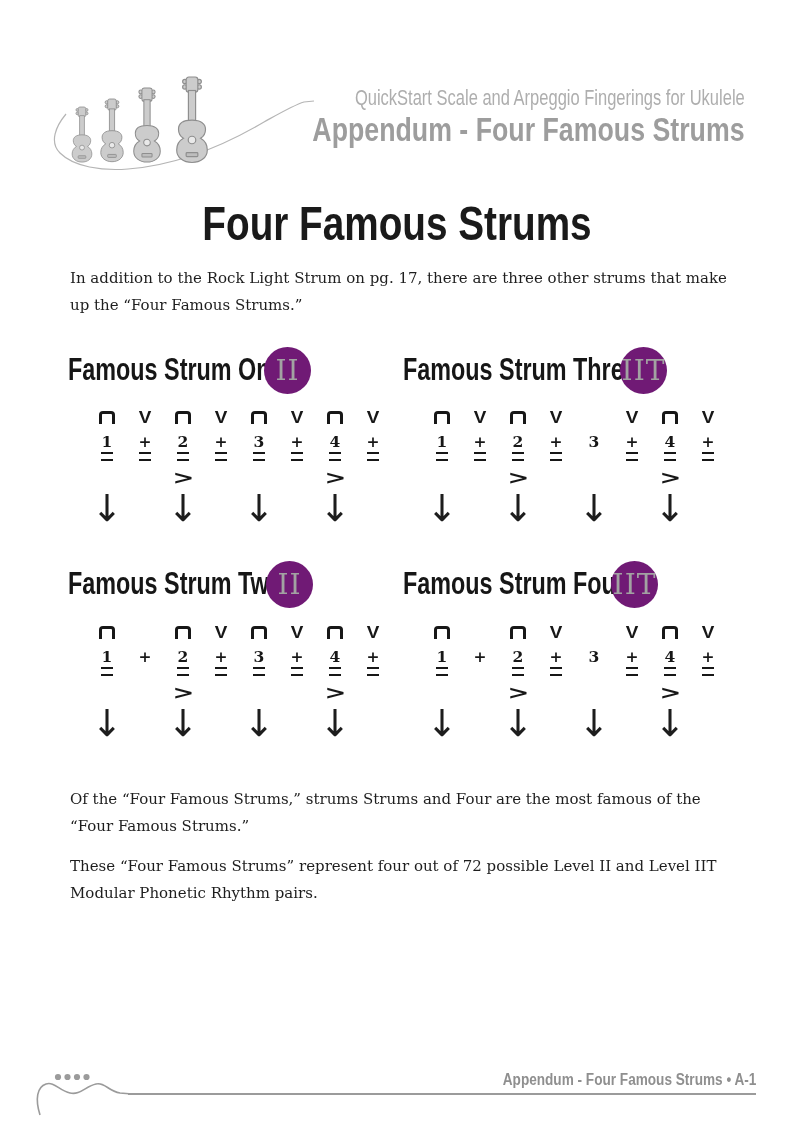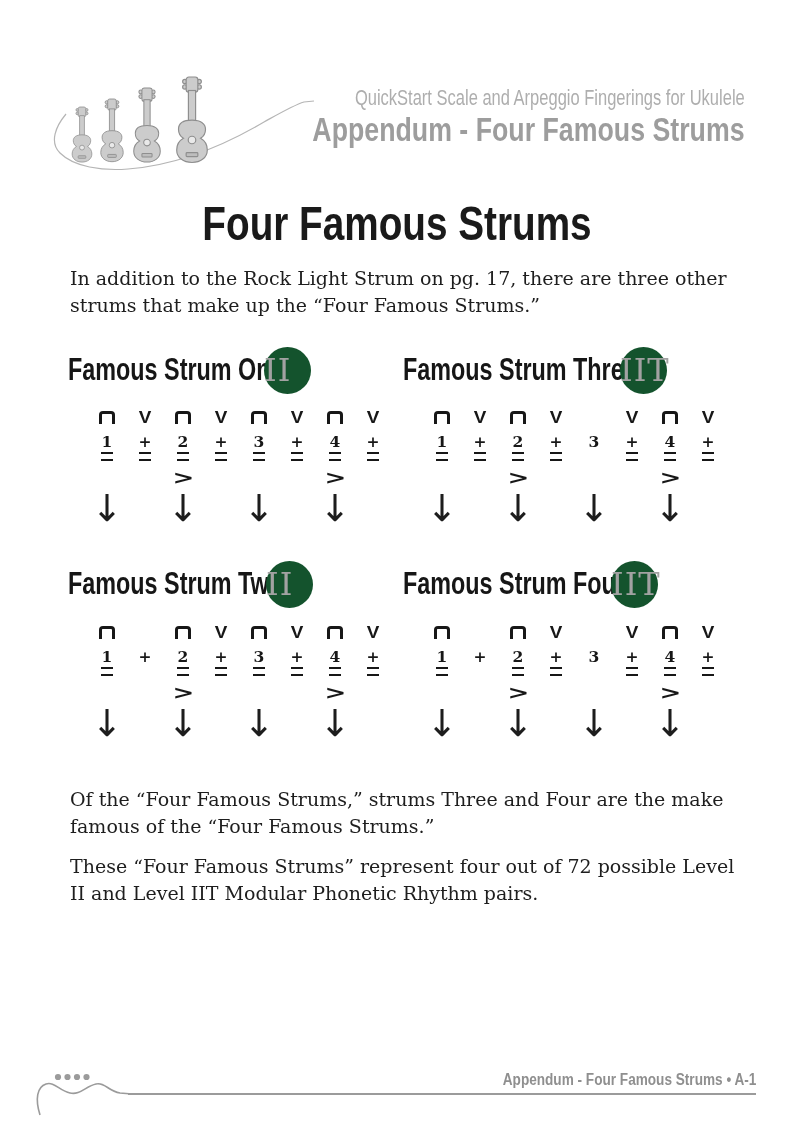--- a/index.html
+++ b/index.html
@@ -23,39 +23,39 @@
   }
   
   .main-title {
     position:absolute; left:0; top:182px; width:100%; text-align:center;
     font-size:49px; line-height:50px; font-weight:bold; color:#1a1a1a;
     transform:scaleX(0.79); letter-spacing:0px;
   }
   .intro, .bodytext {
     position:absolute; left:70px; width:672px;
     font-family:"DejaVu Serif","Liberation Serif",serif;
-    font-size:19px; line-height:26.5px; color:#1e1e1e;
+    font-size:15px; line-height:26.5px; color:#1e1e1e;
   }
   .intro { top:249px; }
   .bodytext { top:770px; }
   .bodytext p { margin-bottom:14px; }
   
   .strum-title {
     position:absolute; font-size:32px; line-height:34px; font-weight:bold;
     color:#161616; white-space:nowrap;
     transform:scaleX(0.73); transform-origin:0 50%;
   }
   .st-one   { left:68px;  top:336px; }
   .st-three { left:403px; top:336px; }
   .st-two   { left:68px;  top:550px; }
   .st-four  { left:403px; top:550px; }
   .badge {
     position:absolute; width:47px; height:47px; border-radius:50%;
-    background:#14532d; color:#a2a2a2; text-align:left; line-height:47px;
-    font-family:"DejaVu Serif","Liberation Serif",serif; font-size:32px;
+    background:#701a75; color:#a2a2a2; text-align:center; line-height:47px;
+    font-family:"DejaVu Serif","Liberation Serif",serif; font-size:28px;
     letter-spacing:1px;
   }
   .bd-one   { left:264px; top:331px; }
   .bd-three { left:620px; top:331px; }
   .bd-two   { left:266px; top:545px; }
   .bd-four  { left:611px; top:545px; }
   
   .strum-pattern { position:absolute; display:flex; }
   .sp-one   { left:88px;  top:393px; }
   .sp-three { left:423px; top:393px; }
@@ -556,21 +556,21 @@
         <span class="slot-num">+</span>
         <span class="slot-tie">
           <span class="glyph-tie"></span>
         </span>
         <span class="slot-accent"></span>
         <span class="slot-arrow"></span>
       </div>
     </div>
 
   <div class="bodytext">
-    <p>Of the “Four Famous Strums,” strums Three and Four are the make famous of the “Four Famous Strums.”</p>
+    <p>Of the “Four Famous Strums,” strums Strums and Four are the most famous of the “Four Famous Strums.”</p>
     <p>These “Four Famous Strums” represent four out of 72 possible Level II and Level IIT Modular Phonetic Rhythm pairs.</p>
   </div>
 
   <svg class="footer-svg" viewBox="0 0 740 48">
     <g fill="#9b9b9b">
       <circle cx="30" cy="8" r="3.1"></circle>
         <circle cx="39.5" cy="8" r="3.1"></circle>
       <circle cx="49" cy="8" r="3.1"></circle>
         <circle cx="58.5" cy="8" r="3.1"></circle>
     </g>

